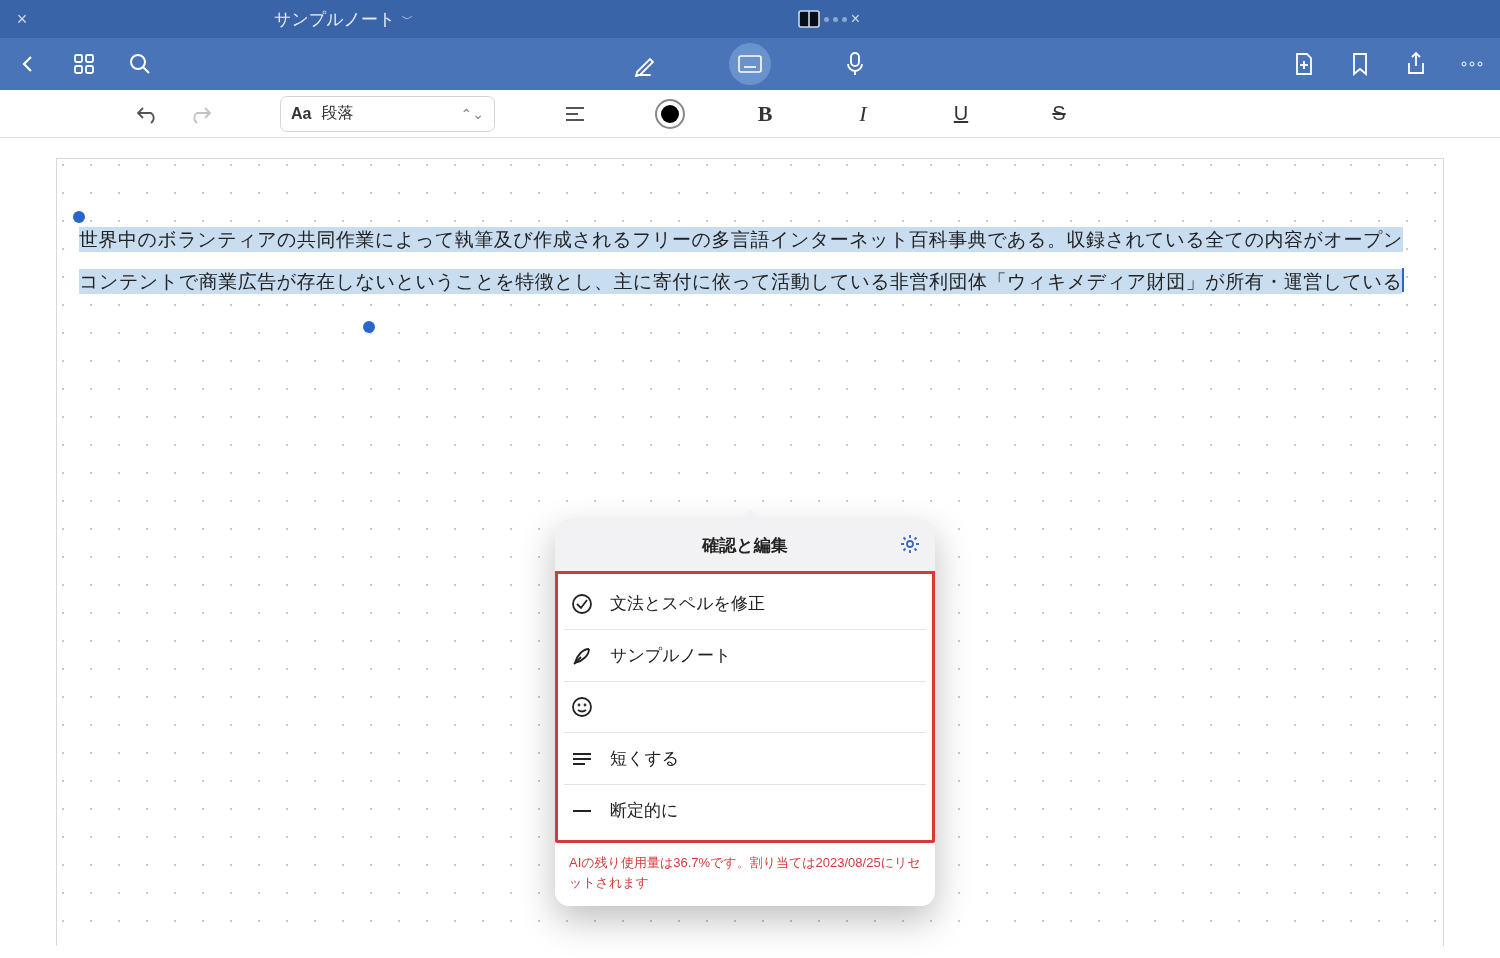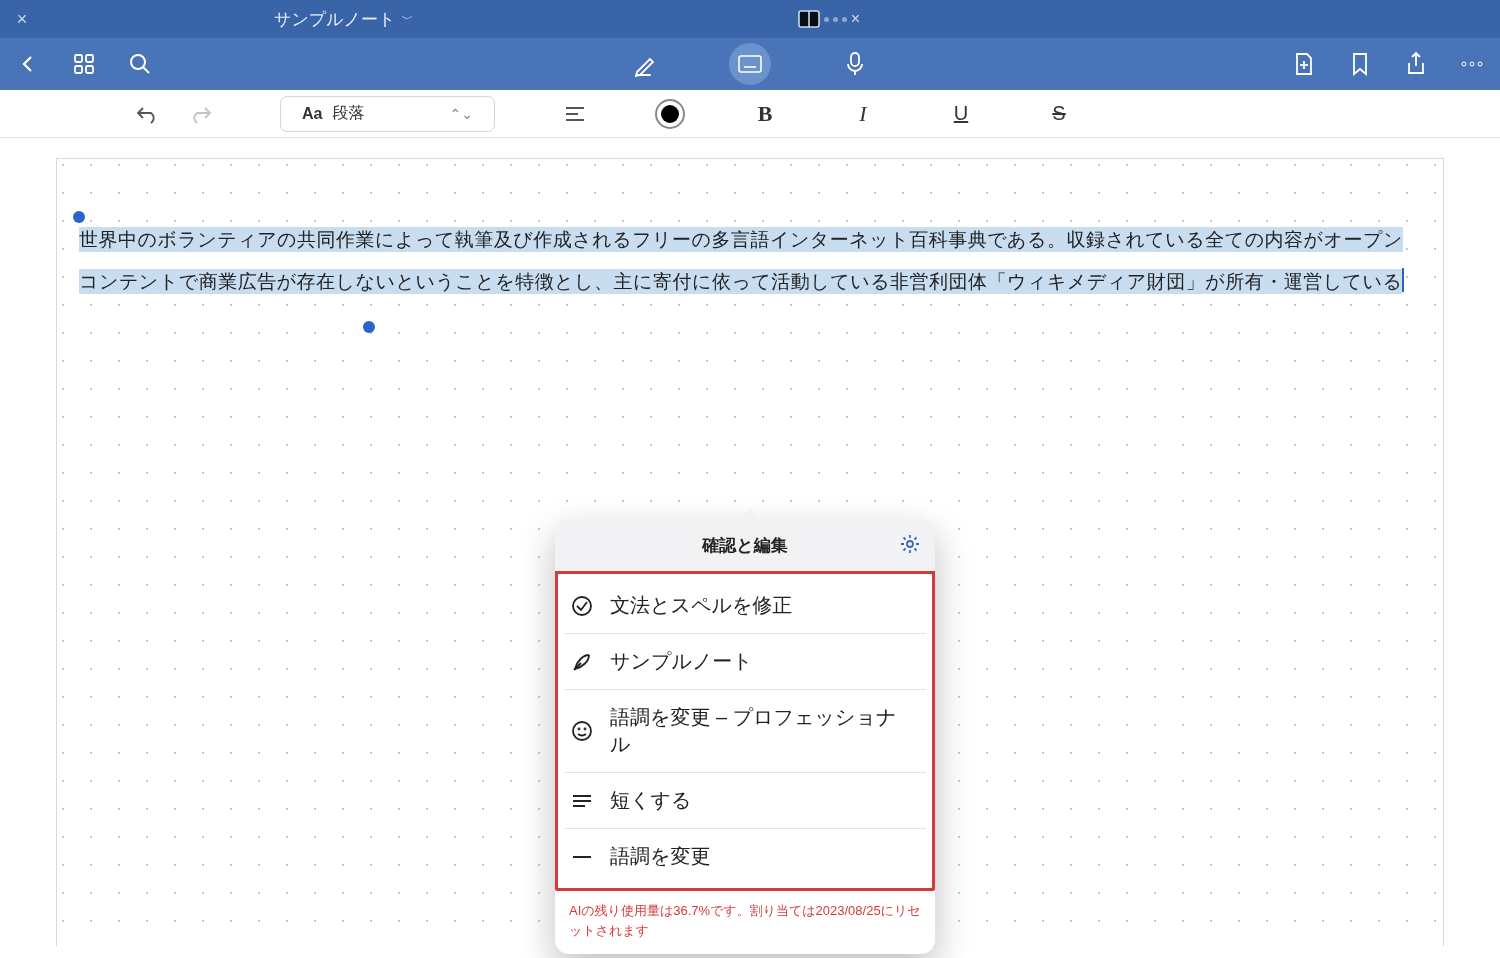--- a/index.html
+++ b/index.html
@@ -22,21 +22,21 @@
   .topbar .center { position: absolute; left: 50%; transform: translateX(-50%); display: flex; align-items: center; gap: 70px; }
   .icon-btn { width: 28px; height: 28px; display: flex; align-items: center; justify-content: center; color: #fff; }
   .icon-btn svg { stroke: #fff; fill: none; }
   .center-circle { width: 42px; height: 42px; border-radius: 50%; background: #6a92cc; display: flex; align-items: center; justify-content: center; }
   .center-circle svg { stroke: #fff; fill: none; }
 
   
   .formatbar { height: 48px; background: #fff; border-bottom: 1px solid #e0e0e0; display: flex; align-items: center; padding-left: 130px; gap: 16px; }
   .fb-btn { width: 36px; height: 36px; display: flex; align-items: center; justify-content: center; color: #555; }
   .fb-btn svg { stroke: #555; fill: none; }
-  .style-select { width: 215px; height: 36px; border: 1px solid #d5d5d5; border-radius: 7px; display: flex; align-items: center; padding: 0 21px; gap: 10px; color: #333; font-size: 16px; }
+  .style-select { width: 215px; height: 36px; border: 1px solid #d5d5d5; border-radius: 7px; display: flex; align-items: center; padding: 0 10px; gap: 10px; color: #333; font-size: 16px; }
   .style-select .Aa { font-weight: 600; }
   .style-select .chev { margin-left: auto; font-size: 14px; color: #888; }
   .gap-a { width: 30px; }
   .color-dot-wrap { width: 30px; height: 30px; border: 2px solid #888; border-radius: 50%; display: flex; align-items: center; justify-content: center; }
   .color-dot { width: 18px; height: 18px; border-radius: 50%; background: #000; }
   .fmt-B { font-size: 22px; font-weight: 800; font-family: Georgia, serif; color: #333; width: 36px; text-align: center; }
   .fmt-I { font-size: 22px; font-style: italic; font-family: Georgia, serif; color: #333; width: 36px; text-align: center; }
   .fmt-U { font-size: 20px; text-decoration: underline; color: #333; width: 36px; text-align: center; }
   .fmt-S { font-size: 20px; text-decoration: line-through; color: #333; width: 36px; text-align: center; }
   .fb-spacer { width: 30px; }
@@ -55,21 +55,21 @@
   .handle.tl { top: -8px; left: -6px; }
   .handle.br { bottom: -30px; left: 284px; }
 
   
   .popover { position: absolute; left: 498px; top: 360px; width: 380px; background: #fff; border-radius: 14px; box-shadow: 0 14px 36px rgba(0,0,0,0.25); overflow: visible; }
   .popover::before { content: ""; position: absolute; top: -10px; left: 185px; width: 0; height: 0; border-left: 10px solid transparent; border-right: 10px solid transparent; border-bottom: 10px solid #f2f2f4; }
   .pop-hdr { height: 52px; background: #f2f2f4; border-radius: 14px 14px 0 0; display: flex; align-items: center; justify-content: center; position: relative; font-size: 17px; font-weight: 600; color: #222; text-align: center; }
   .pop-gear { position: absolute; right: 14px; top: 14px; color: #3a66c0; }
   .pop-gear svg { stroke: #3a66c0; fill: none; }
   .pop-body { border: 3px solid #d53a3a; border-radius: 0 0 2px 2px; padding: 4px 6px 4px 6px; }
-  .pop-item { display: flex; align-items: center; gap: 16px; padding: 14px 10px 14px 6px; font-size: 20px; color: #222; border-top: 1px solid #e4e4e4; cursor: pointer; }
+  .pop-item { display: flex; align-items: center; gap: 16px; padding: 14px 10px 14px 6px; font-size: 17px; color: #222; border-top: 1px solid #e4e4e4; cursor: pointer; }
   .pop-item:first-child { border-top: none; }
   .pop-item .ico { width: 24px; display: flex; justify-content: center; }
   .pop-item .ico svg { stroke: #222; fill: none; }
   .pop-foot { padding: 10px 14px 14px 14px; font-size: 13px; color: #d53a3a; line-height: 1.5; }
 </style>
 </head>
 <body>
 
 <div class="tabbar">
   <div class="tab-close">×</div>
@@ -247,37 +247,36 @@
         </div>
         <div class="pop-item">
           <span class="ico">
               <svg width="22" height="22" viewBox="0 0 22 22" stroke-width="1.8">
                 <circle cx="11" cy="11" r="9"></circle>
                 <circle cx="8" cy="9" r="0.5" fill="#222"></circle>
                 <circle cx="14" cy="9" r="0.5" fill="#222"></circle>
                 <path d="M7 14 q4 3 8 0"></path>
               </svg>
             </span>
-          <span>語調を変更 – プロフェッショナル</span>
         </div>
         <div class="pop-item">
           <span class="ico">
               <svg width="22" height="16" viewBox="0 0 22 16" stroke-width="2">
                 <line x1="2" y1="3" x2="20" y2="3"></line>
                 <line x1="2" y1="8" x2="20" y2="8"></line>
                 <line x1="2" y1="13" x2="14" y2="13"></line>
               </svg>
             </span>
           <span>短くする</span>
         </div>
         <div class="pop-item">
           <span class="ico">
               <svg width="22" height="8" viewBox="0 0 22 8" stroke-width="2">
                 <line x1="2" y1="4" x2="20" y2="4"></line>
               </svg>
             </span>
-          <span>語調を変更</span>
+          <span>断定的に</span>
         </div>
       </div>
       <div class="pop-foot">AIの残り使用量は36.7%です。割り当ては2023/08/25にリセットされます</div>
     </div>
   </div>
 </div>
 
 </body></html>

